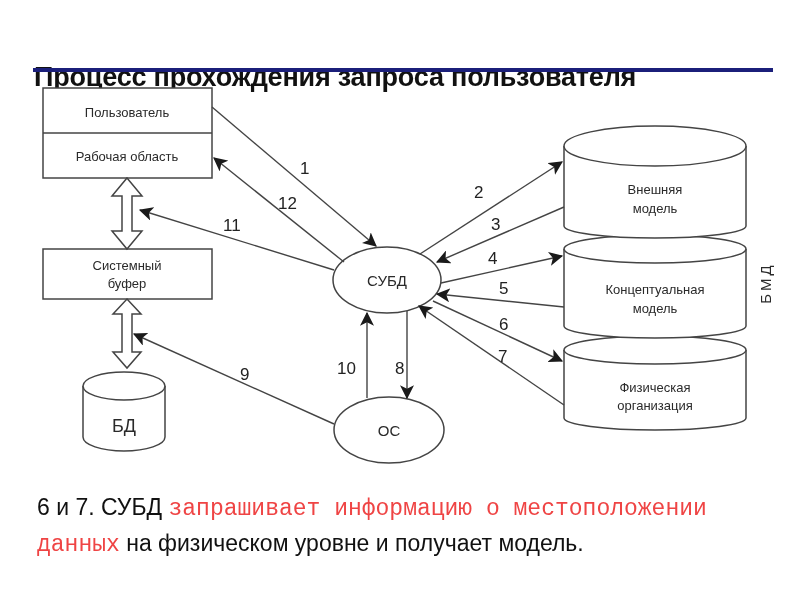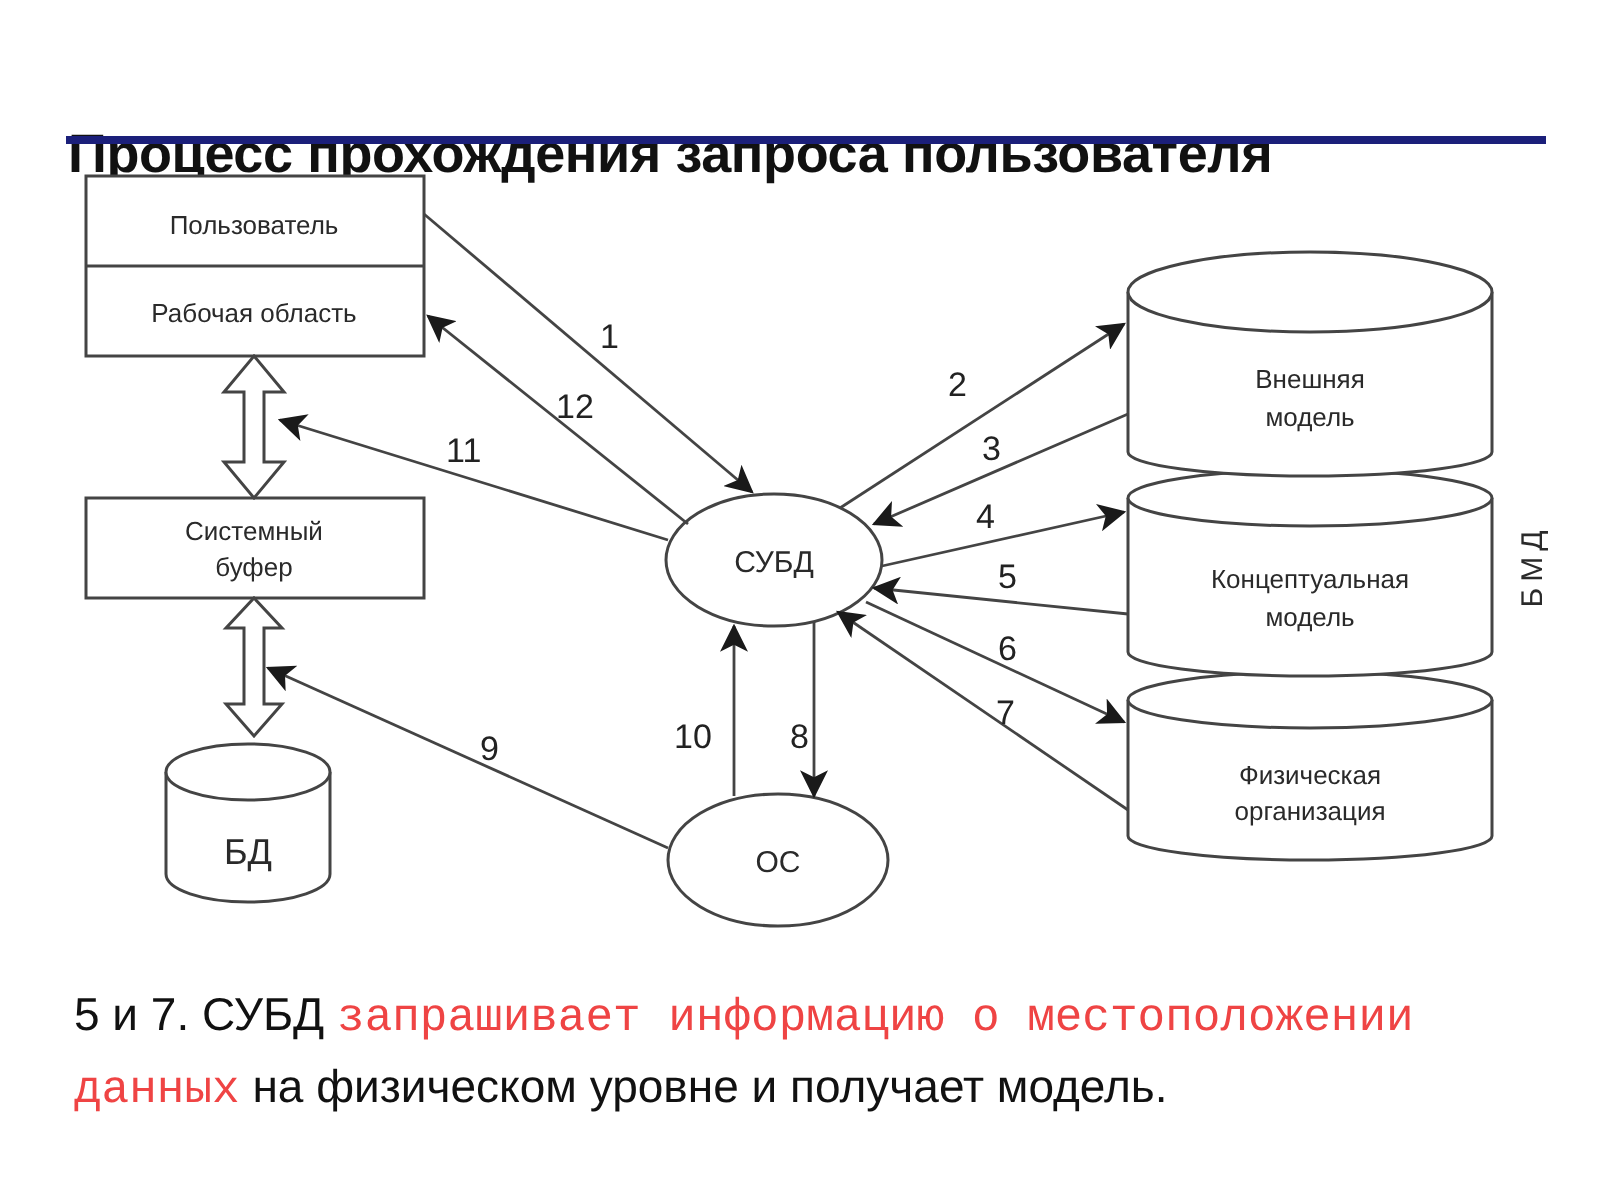--- a/index.html
+++ b/index.html
@@ -112,13 +112,13 @@
   <text class="num" x="491" y="230">3</text>
   <text class="num" x="488" y="264">4</text>
   <text class="num" x="499" y="294">5</text>
   <text class="num" x="499" y="330">6</text>
   <text class="num" x="498" y="362">7</text>
   <text class="num" x="395" y="374">8</text>
   <text class="num" x="240" y="380">9</text>
   <text class="num" x="337" y="374">10</text>
 </svg>
 
-<div class="caption"><span>5 и 7. СУБД </span><span class="red">запрашивает информацию о местоположении данных</span><span> на физическом уровне и получает модель.</span></div>
+<div class="caption"><span>6 и 7. СУБД </span><span class="red">запрашивает информацию о местоположении данных</span><span> на физическом уровне и получает модель.</span></div>
 
 </body></html>

